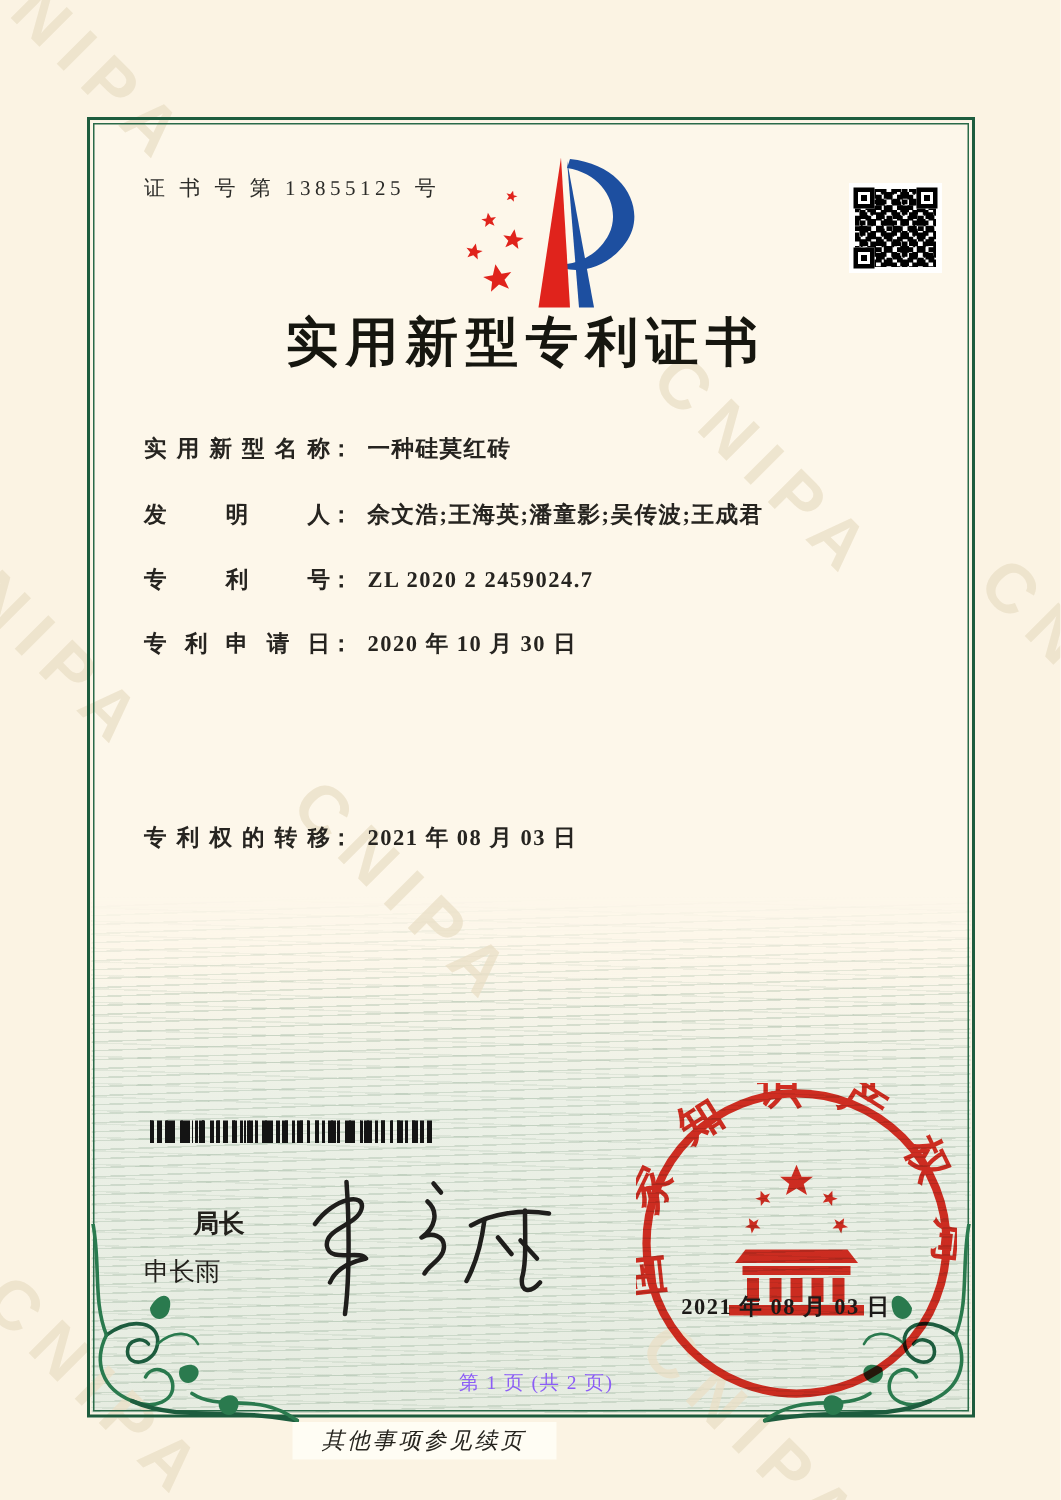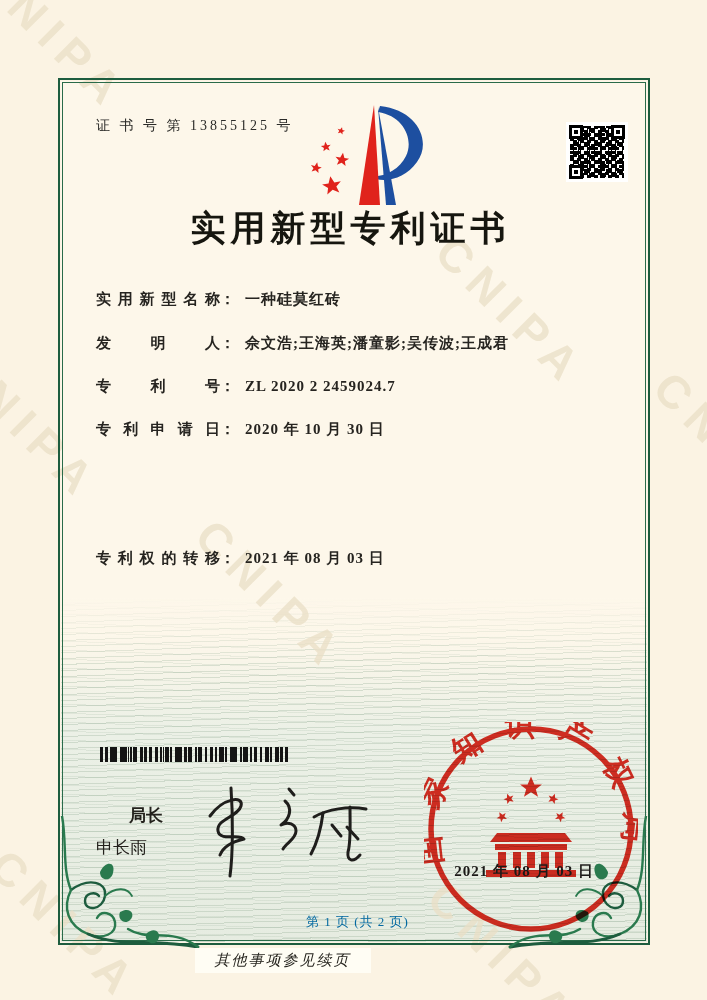--- a/index.html
+++ b/index.html
@@ -65,21 +65,21 @@
     font-family:"Liberation Sans","DejaVu Sans",sans-serif;color:#23211c;margin-left:45px;}
   .officer-name{position:absolute;left:96px;top:836px;z-index:5;font-size:17px;font-weight:400;
     font-family:"Liberation Sans","DejaVu Sans",sans-serif;color:#23211c;}
   .signature{position:absolute;left:190px;top:776px;z-index:6;}
 
   .seal{position:absolute;left:424px;top:722px;z-index:6;mix-blend-mode:multiply;opacity:.95;}
   .seal-date{position:absolute;left:436px;top:862px;width:176px;z-index:7;text-align:center;
     font-size:15px;font-weight:700;letter-spacing:1px;color:#1c1a18;}
 
   .page-info{position:absolute;left:58px;width:599px;top:913px;z-index:5;text-align:center;
-    font-size:13px;letter-spacing:1px;color:#0369a1;}
+    font-size:13px;letter-spacing:1px;color:#8b5cf6;}
   .footer-note{position:absolute;left:0;width:565px;top:948px;z-index:5;text-align:center;}
   .footer-note span{display:inline-block;background:#fffdf4;padding:3px 20px;font-size:15px;
     font-style:italic;letter-spacing:2px;color:#27251f;}
 </style>
 </head>
 <body>
 
 <div class="page">
 
   <span class="wm" style="left:-42px;top:8px;">CNIPA</span>

